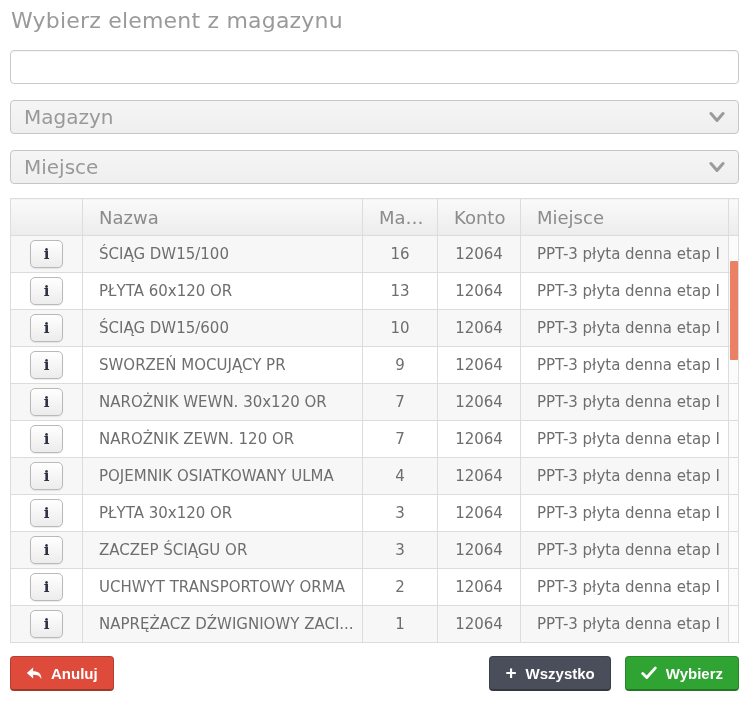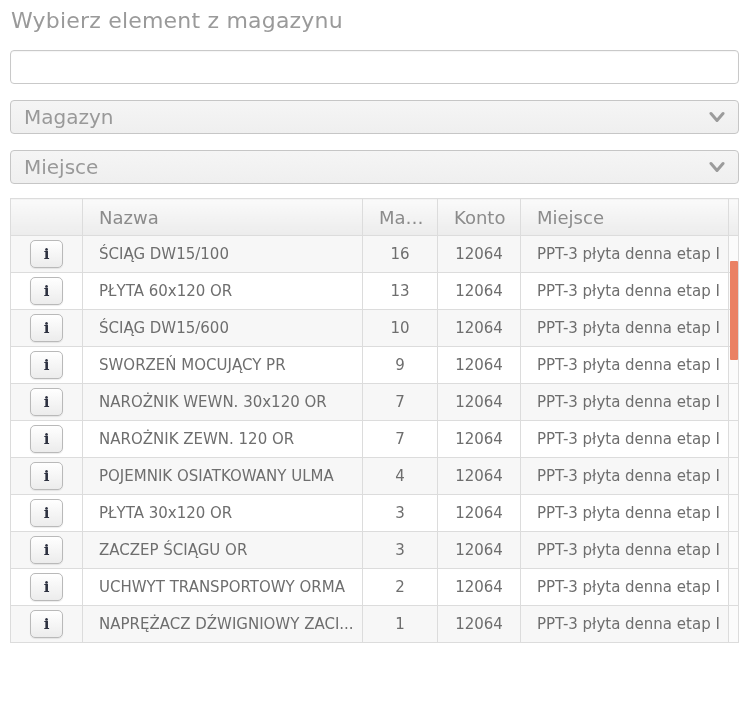--- a/index.html
+++ b/index.html
@@ -244,13 +244,31 @@
             <td class="c-count">1</td>
             <td class="c-account">12064</td>
             <td class="c-place">PPT-3 płyta denna etap I</td>
             <td class="c-scroll"></td>
           </tr>
         </tbody>
     </table>
     <div class="scroll-thumb" style="background: rgb(234, 129, 100);"></div>
   </div>
 
+  <div class="actions">
+    <button class="btn btn-cancel" style="background: rgb(223, 75, 58);">
+      <svg class="reply-icon" width="16" height="14" viewBox="0 0 18 16">
+        <path d="M8 6 V1.6 L0.8 8 L8 14.4 V10 c5.2 0 8.2 1.6 9.4 5.2 C17.8 8.4 13.8 6 8 6 Z"></path>
+      </svg>
+      <span>Anuluj</span>
+    </button>
+    <button class="btn btn-all" style="background: rgb(74, 77, 90);">
+      <span class="plus-glyph">+</span>
+      <span>Wszystko</span>
+    </button>
+    <button class="btn btn-select" style="background: rgb(48, 164, 51);">
+      <svg class="check-icon" width="16" height="14" viewBox="0 0 18 15">
+        <polyline points="2,8 6.5,12.5 16,2"></polyline>
+      </svg>
+      <span>Wybierz</span>
+    </button>
+  </div>
 </div>
 
 </body></html>

